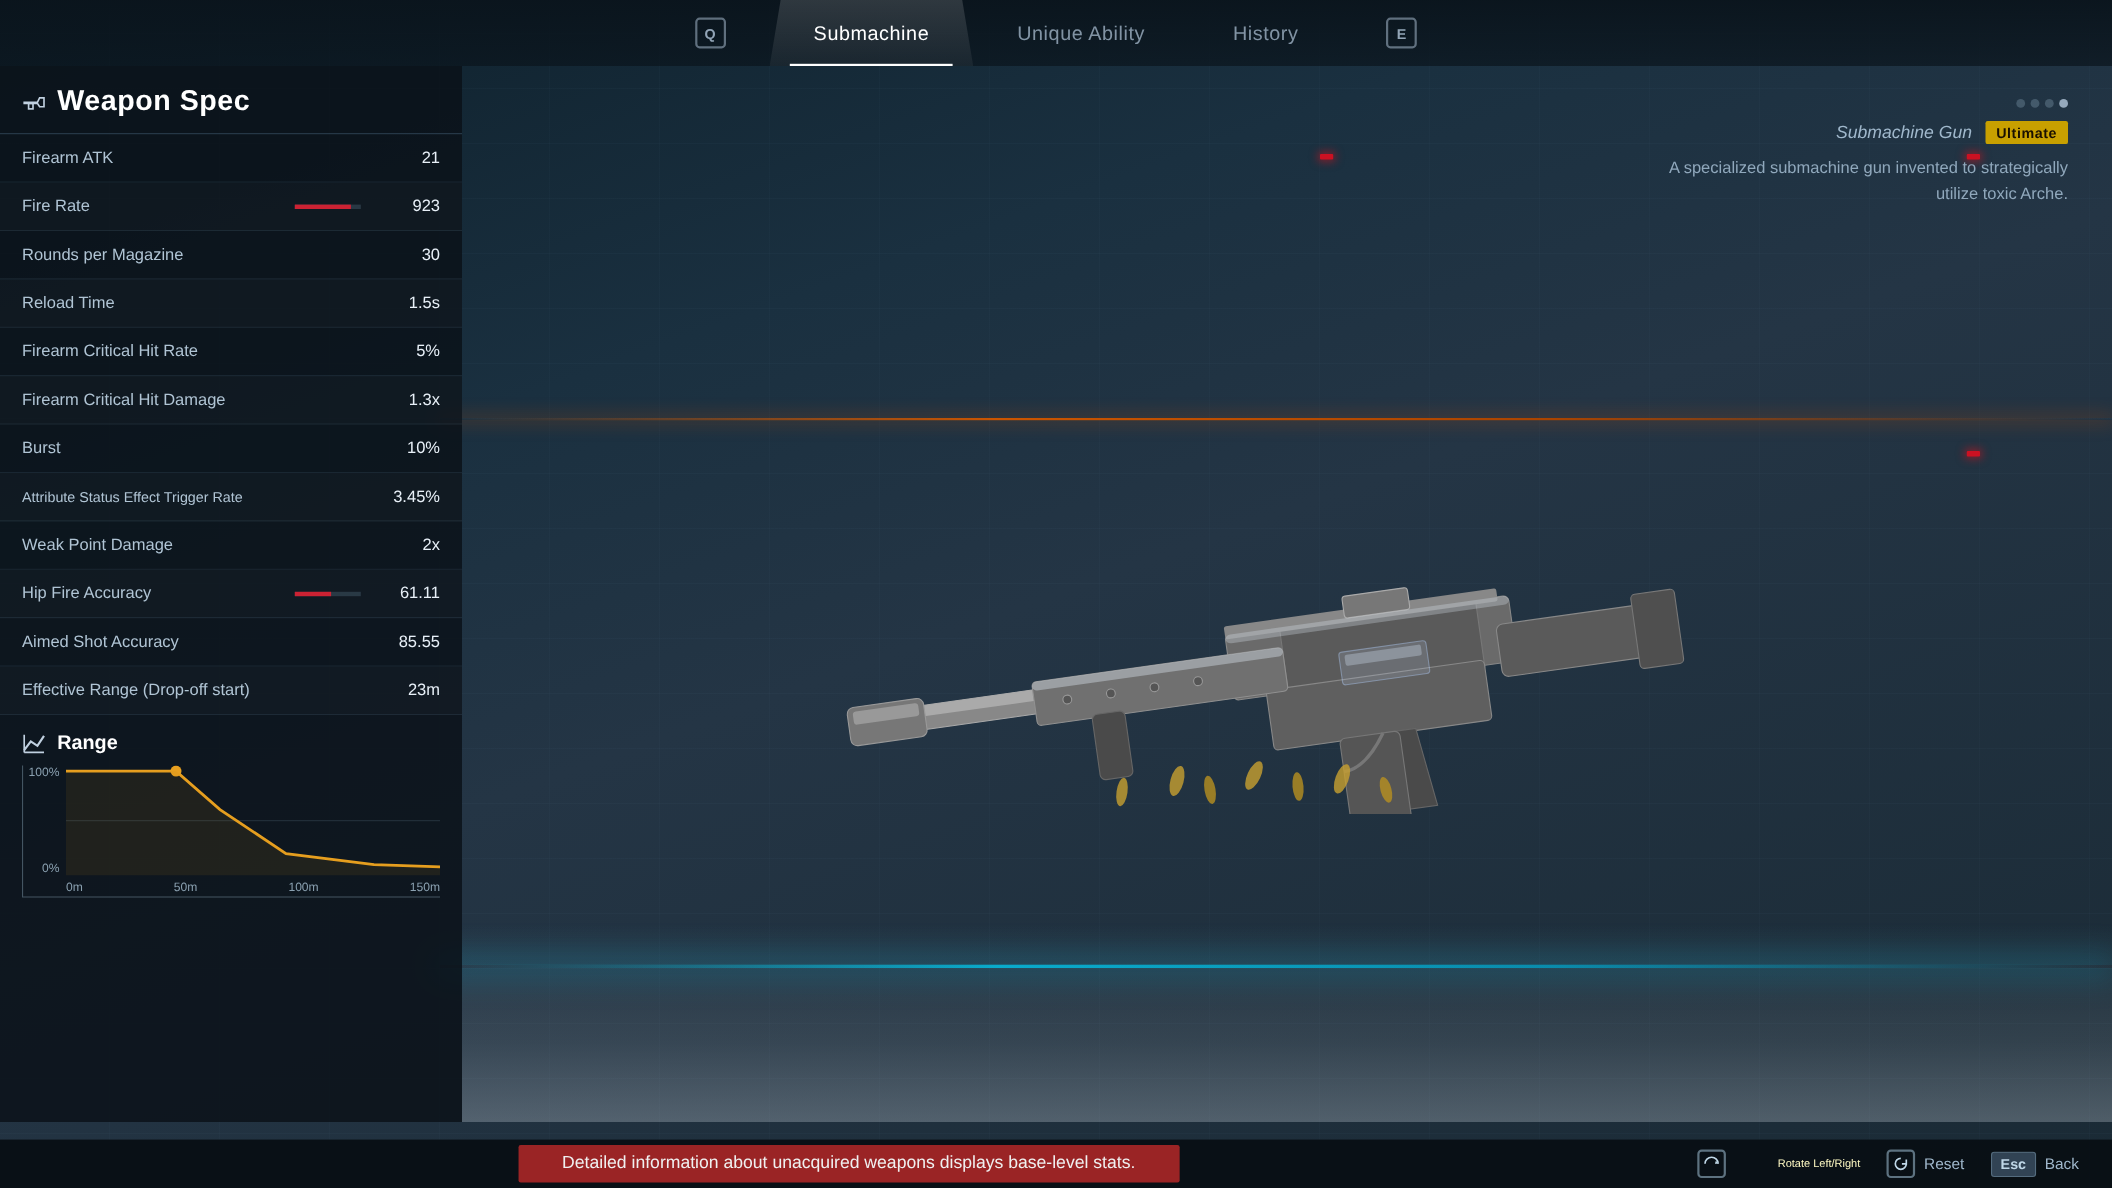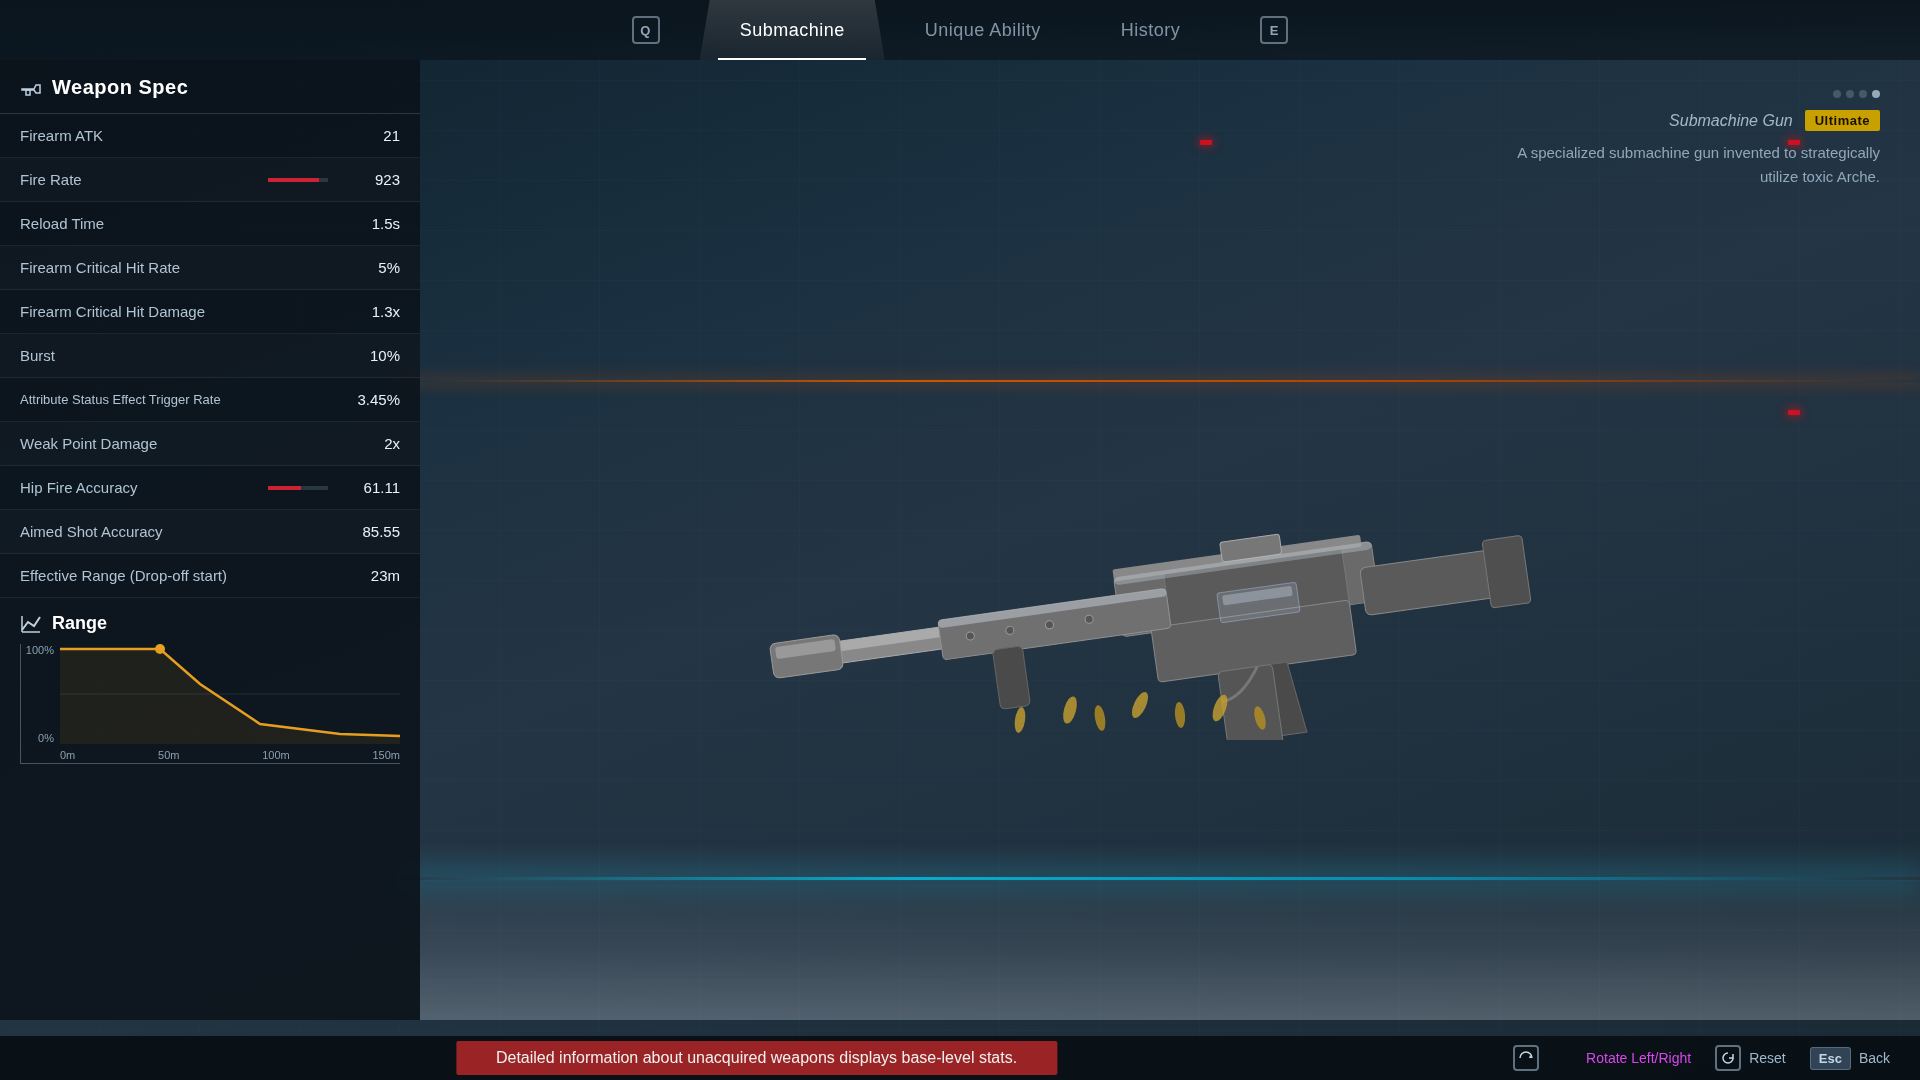--- a/index.html
+++ b/index.html
@@ -122,21 +122,21 @@
       gap: 10px;
       padding: 16px 20px 14px;
       border-bottom: 1px solid rgba(100,140,170,0.3);
     }
     .section-header-icon {
       width: 22px;
       height: 22px;
       flex-shrink: 0;
     }
     .section-title {
-      font-size: 20px;
+      font-size: 26px;
       font-weight: 600;
       color: #ffffff;
       letter-spacing: 0.5px;
     }
 
     
     .stats-table {
       width: 100%;
     }
     .stat-row {
@@ -494,20 +494,24 @@
     </div>
 
     <div class="stat-row">
       <span class="stat-name">Fire Rate</span>
       <div class="stat-bar-container">
         <div class="stat-bar-fill" style="width: 85%;"></div>
       </div>
       <span class="stat-value">923</span>
     </div>
 
+    <div class="stat-row">
+      <span class="stat-name">Rounds per Magazine</span>
+      <span class="stat-value">30</span>
+    </div>
 
     <div class="stat-row">
       <span class="stat-name">Reload Time</span>
       <span class="stat-value">1.5s</span>
     </div>
 
     <div class="stat-row">
       <span class="stat-name">Firearm Critical Hit Rate</span>
       <span class="stat-value">5%</span>
     </div>
@@ -609,21 +613,21 @@
     </div>
   </div>
   <div class="bottom-controls">
     <div class="bottom-control">
       <div class="ctrl-icon">
         <svg width="16" height="16" viewBox="0 0 16 16" fill="none">
           <path d="M2 8 A6 6 0 0 1 14 8" stroke="#c0d8e8" stroke-width="1.5" fill="none"></path>
           <polyline points="12,5 14,8 11,8" fill="#c0d8e8"></polyline>
         </svg>
       </div>
-      <span style="font-size:14px;color:#d946ef;margin-left:39px;">Rotate Left/Right</span>
+      <span style="font-size:10px;color:#fef9c3;margin-left:39px;">Rotate Left/Right</span>
     </div>
     <div class="bottom-control">
       <div class="ctrl-icon">
         <svg width="16" height="16" viewBox="0 0 16 16" fill="none">
           <path d="M8 3 A5 5 0 1 0 13 8" stroke="#c0d8e8" stroke-width="1.5" fill="none"></path>
           <polyline points="13,4 13,8 9,8" fill="none" stroke="#c0d8e8" stroke-width="1.5"></polyline>
         </svg>
       </div>
       <span style="font-size:14px;color:#a0b8cc;">Reset</span>
     </div>

